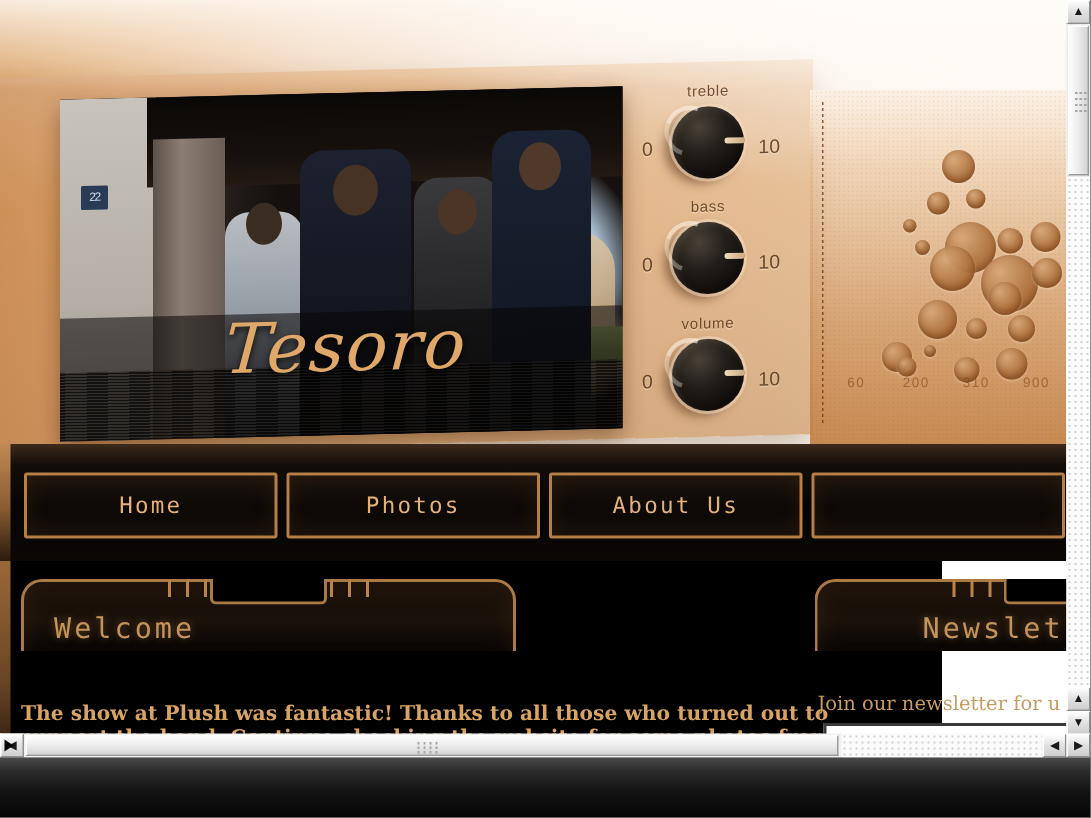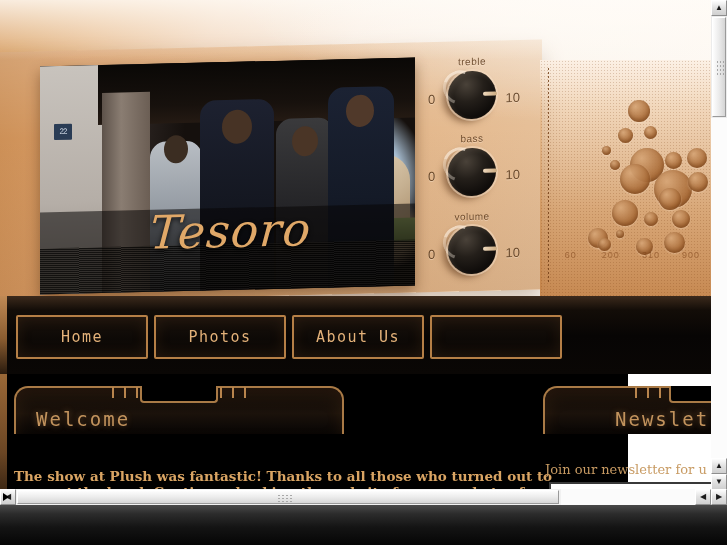--- a/index.html
+++ b/index.html
@@ -192,21 +192,21 @@
   #navbar{
     position:absolute; left:0; top:296px; width:711px; height:78px;
     background:linear-gradient(180deg,#3c2a1c 0px,#130d08 14px,#070504 40px,#0a0705 78px);
   }
   #navbar .left-strip{
     position:absolute; left:0; top:0; width:7px; height:78px;
     background:linear-gradient(180deg,#c08a55,#8a5c30 55%, #2a1b0e);
   }
   #nav-items{ position:absolute; left:16px; top:19px; display:flex; gap:6px; }
   .nav-btn{
-    width:132px; height:44px;
+    width:169px; height:44px;
     border:2px solid #b57f46;
     border-radius:2px;
     background:linear-gradient(180deg,#1a120c,#0d0906 55%,#120c08);
     color:#e3b179; font-size:15px; letter-spacing:1.5px;
     display:flex; align-items:center; justify-content:center;
     font-family:"DejaVu Sans Mono", monospace;
     box-shadow:inset 0 0 14px rgba(110,70,30,.22);
     cursor:pointer; white-space:nowrap; overflow:hidden;
   }
 

